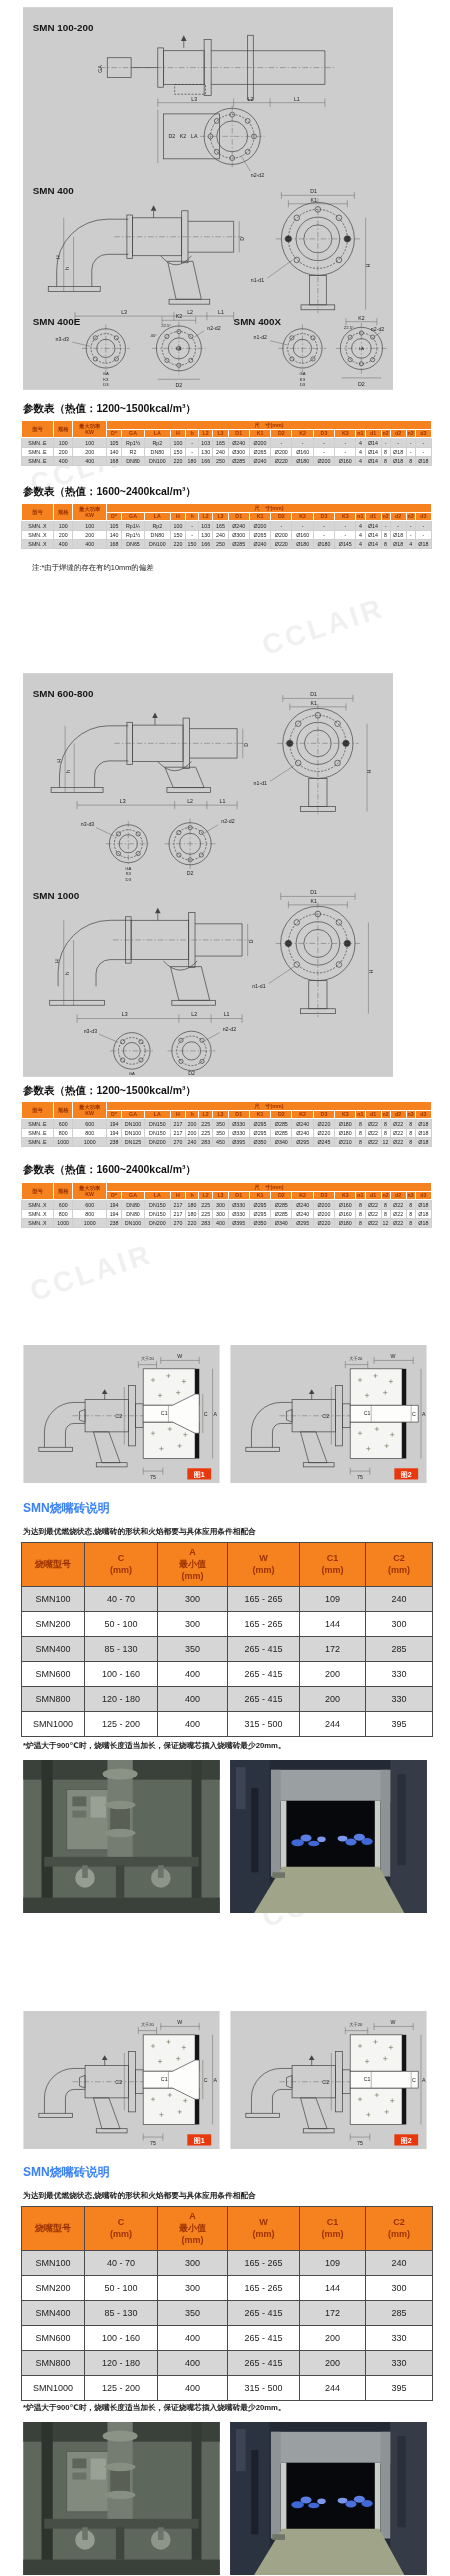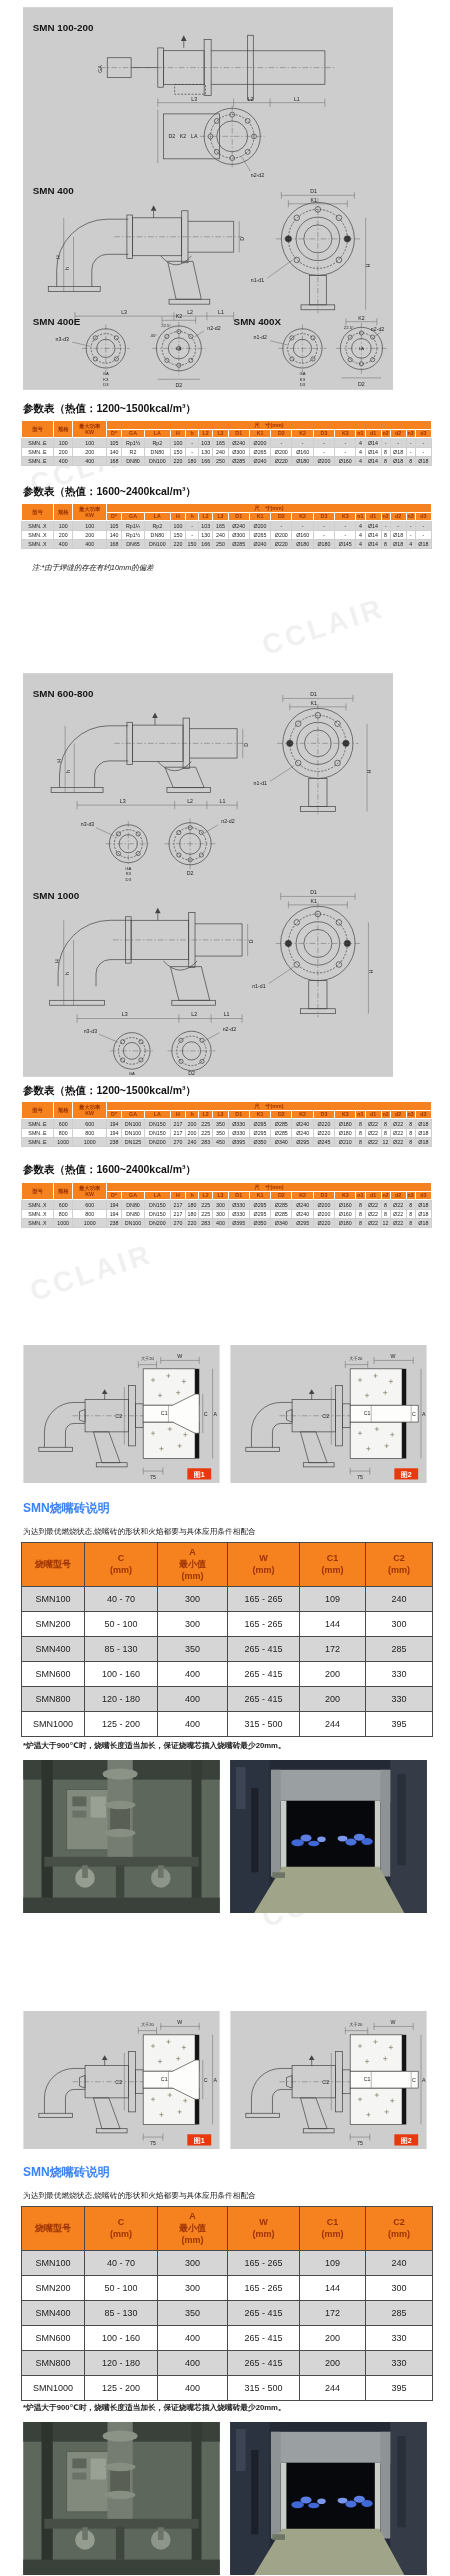--- a/index.html
+++ b/index.html
@@ -3,22 +3,22 @@
 <meta charset="utf-8">
 <style>
   html,body{margin:0;padding:0;}
   body{width:451px;height:2576px;position:relative;background:#fff;overflow:hidden;
        font-family:"Liberation Sans","DejaVu Sans",sans-serif;color:#1a1a1a;}
   .abs{position:absolute;}
   .wm{position:absolute;color:rgba(110,110,110,0.10);font-size:28px;font-weight:bold;
       letter-spacing:3.5px;transform:rotate(-18deg);pointer-events:none;white-space:nowrap;}
   .ptitle{font-size:10.5px;font-weight:bold;color:#111;}
   .stitle{font-size:12px;font-weight:bold;color:#3b82f6;}
-  .desc{font-size:7.7px;font-weight:normal;color:#222;}
-  .note{font-size:7.4px;color:#222;font-style:italic;}
+  .desc{font-size:7.7px;font-weight:bold;color:#222;}
+  .note{font-size:7.4px;color:#222;}
   .noteb{font-size:7.7px;font-weight:bold;color:#222;}
   table.param{border-collapse:collapse;table-layout:fixed;width:411px;}
   table.param th{background:#F5821F;color:#9C3200;font-weight:bold;font-size:5.3px;
       border:0.7px solid #fff;padding:0.7px 0;white-space:pre-line;line-height:1.2;text-align:center;}
   table.param td{font-size:5.3px;border:0.7px solid #cfcfcf;text-align:center;padding:1.1px 0;
       color:#222;white-space:nowrap;overflow:hidden;}
   table.brick{border-collapse:collapse;table-layout:fixed;width:411px;border:1.4px solid #4a4a4a;}
   table.brick th{background:#F5821F;color:#9C3200;font-weight:bold;font-size:9px;
       border:0.7px solid #4a4a4a;padding:4.2px 1.4px;white-space:pre-line;line-height:1.3;text-align:center;}
   table.brick td{font-size:9px;border:0.7px solid #4a4a4a;text-align:center;padding:7px 1.4px;color:#222;}

